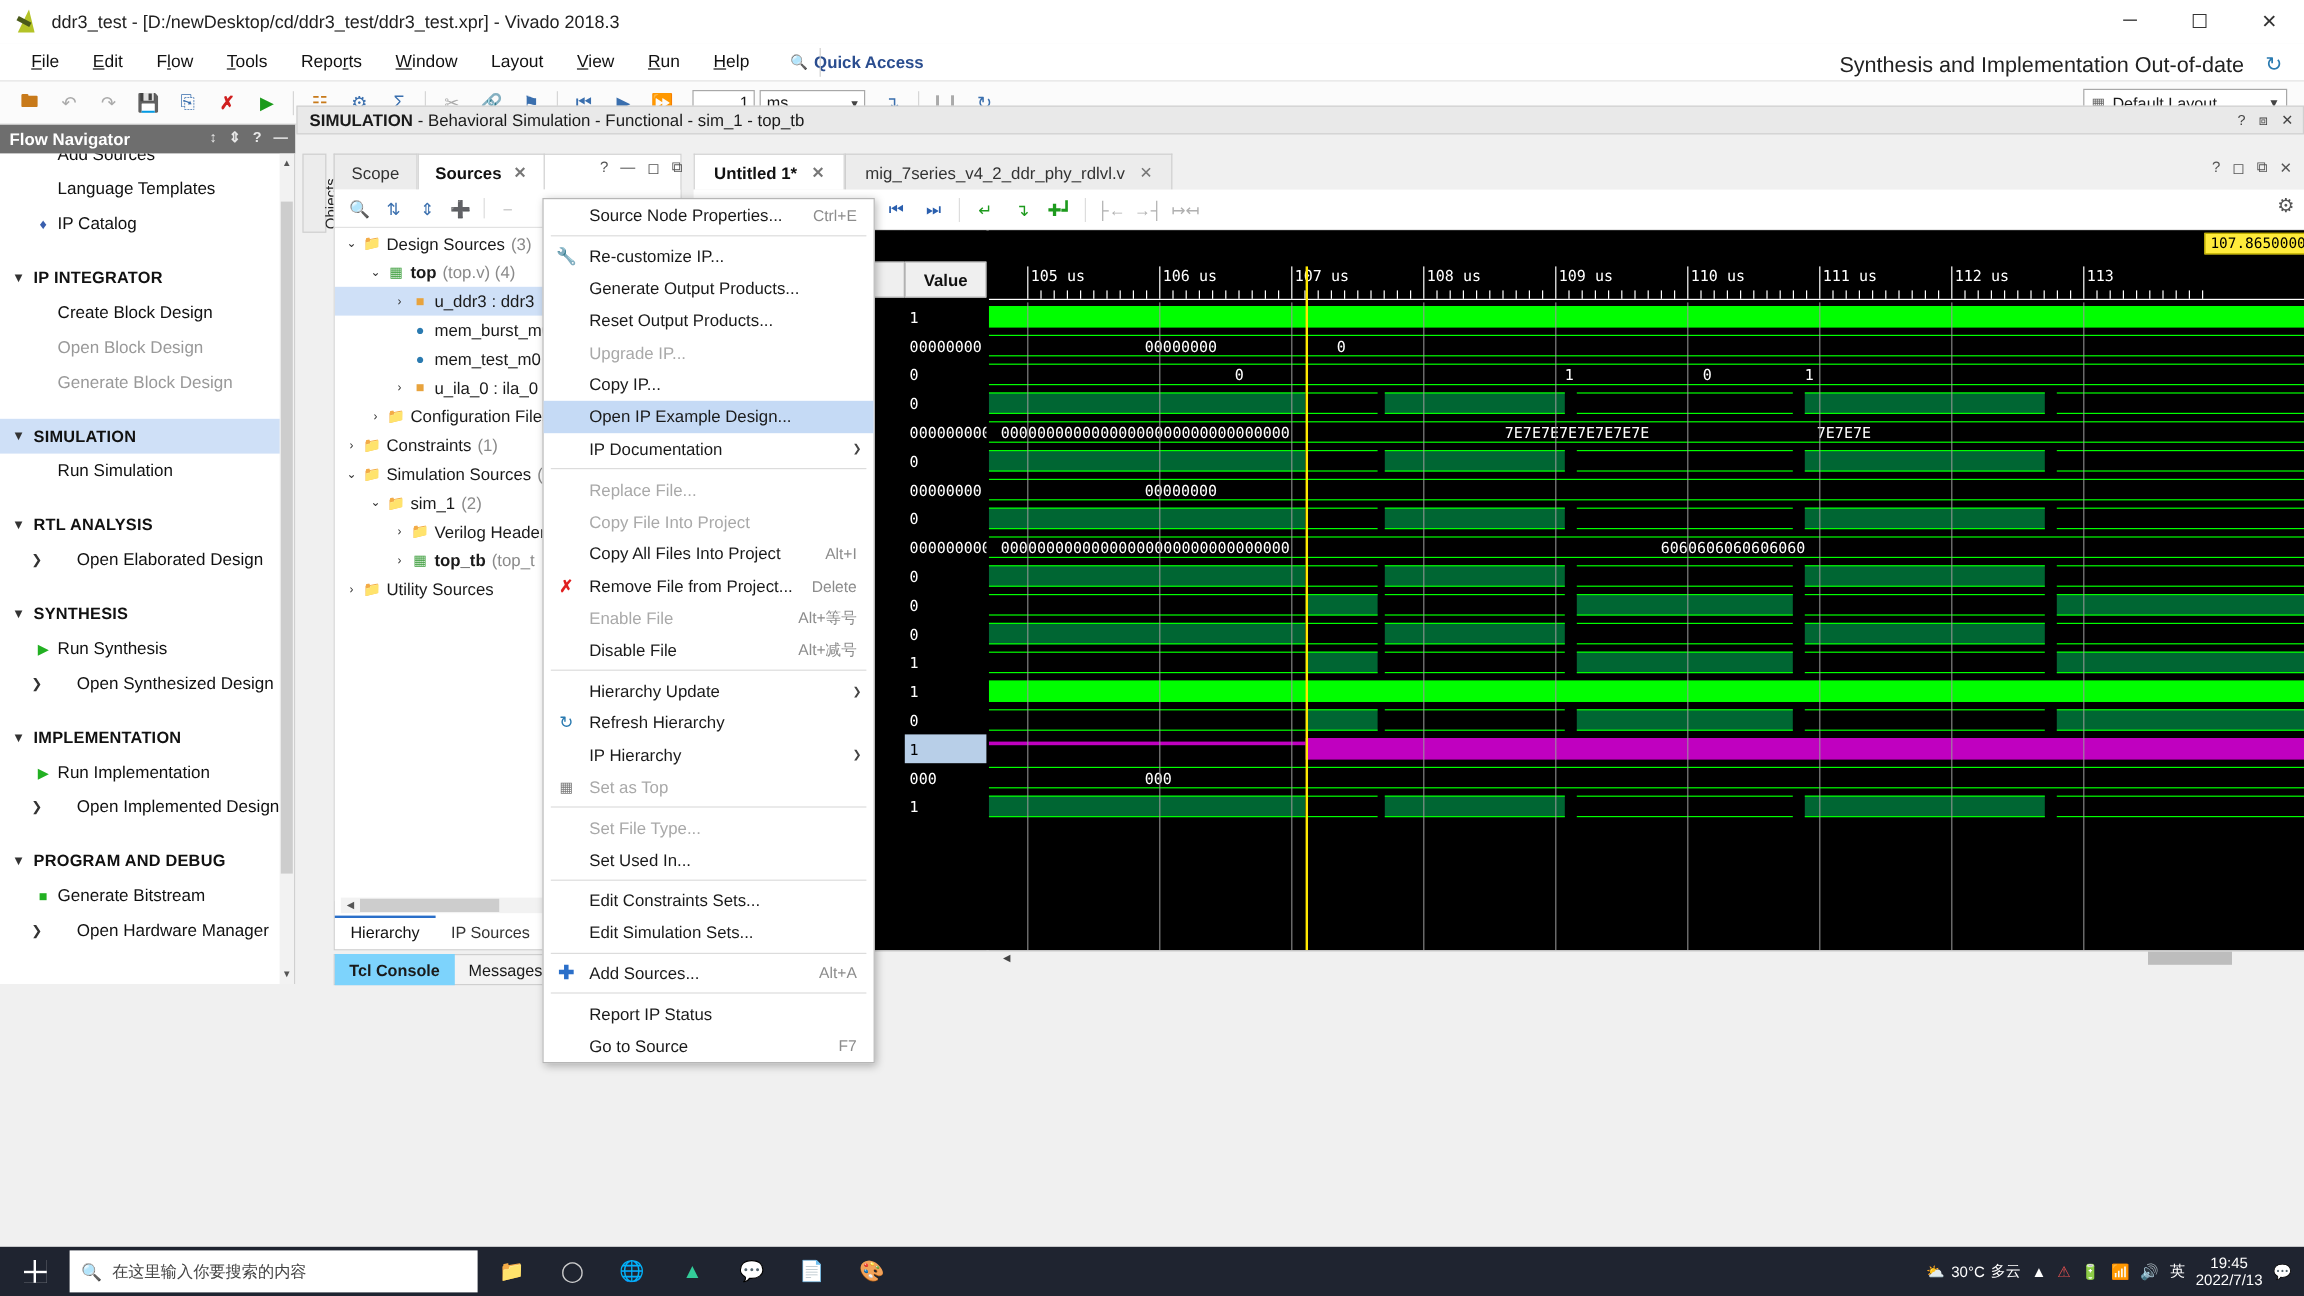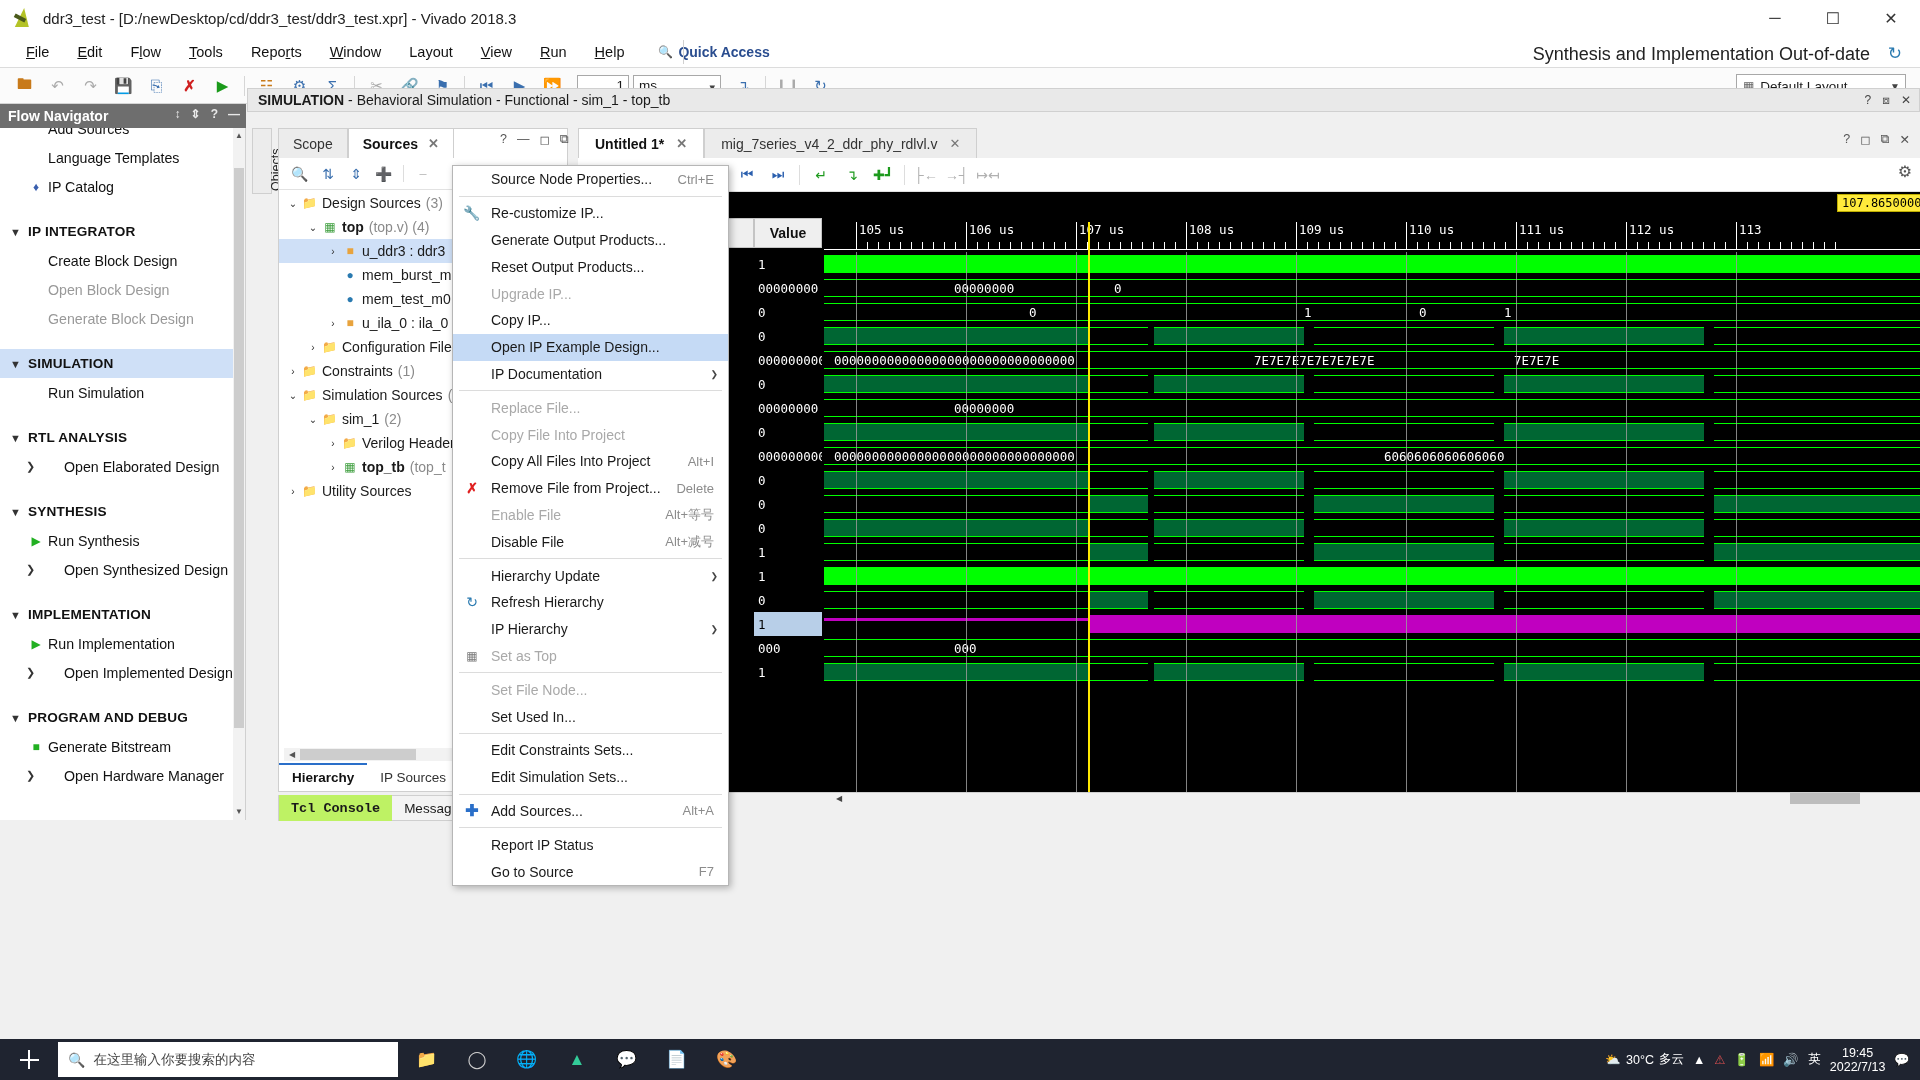--- a/index.html
+++ b/index.html
@@ -134,27 +134,27 @@
   .tree-thumb-v { position:absolute; right:2px; top:195px; width:10px; height:200px; background:#cdcdcd;}
   .tree-hs { position:absolute; left:284px; top:748px; width:278px; height:13px; background:#f2f2f2;}
   .tree-hthumb { position:absolute; left:300px; top:749px; width:116px; height:11px; background:#cdcdcd;}
   .hs-arrow { position:absolute; top:749px; width:12px; height:11px; font-size:8px; text-align:center;
      line-height:11px; color:#555;}
 
   .src-bottom-tabs { position:absolute; left:279px; top:763px; width:289px; height:26px;
      display:flex; align-items:center; }
   .sbt { height:26px; padding:0 13px; display:flex; align-items:center; font-size:13.5px;
      border-top:2px solid transparent; cursor:pointer; color:#333;}
-  .sbt.active { font-weight:bold; border-top:2px solid #2a6fc9; color:#111; }
+  .sbt.active { font-weight:normal; border-top:2px solid #2a6fc9; color:#111; }
 
   
   .console-tabs { position:absolute; left:278px; top:795px; width:290px; height:26px;
     display:flex; align-items:center; background:#f3f3f3; border:1px solid #cfcfcf;}
   .ctab { padding:0 12px; height:26px; display:flex; align-items:center; font-size:13.5px; cursor:pointer;}
-  .ctab.active { background:#bef264; font-weight:bold;font-family:Liberation Mono, monospace; }
+  .ctab.active { background:#7dd3fc; font-weight:bold; }
 
   
   .wf-tabs { position:absolute; left:578px; top:128px; width:1342px; height:30px;
      display:flex; align-items:flex-end;}
   .wf-tab { height:30px; padding:0 16px; display:flex; align-items:center; font-size:14px;
      background:#ececec; border:1px solid #cfcfcf; border-bottom:none; cursor:pointer; color:#333;}
   .wf-tab.active { background:#fff; font-weight:bold; color:#111;}
   .wf-tab .x { margin-left:12px; color:#777; font-size:13px;}
   .wf-panelbtns { position:absolute; right:10px; top:132px; display:flex; gap:10px;
      color:#555; font-size:12.5px;}
@@ -963,21 +963,21 @@
           <span class="cm-lbl">IP Hierarchy</span>
           <span class="cm-arrow">❯</span>
         </div>
         <div class="cm-row dis">
           <span class="cm-ico node-ico">▦</span>
           <span class="cm-lbl">Set as Top</span>
         </div>
         <div class="cm-sep"></div>
         <div class="cm-row dis">
           <span class="cm-ico"></span>
-          <span class="cm-lbl">Set File Node...</span>
+          <span class="cm-lbl">Set File Type...</span>
         </div>
         <div class="cm-row">
           <span class="cm-ico"></span>
           <span class="cm-lbl">Set Used In...</span>
         </div>
         <div class="cm-sep"></div>
         <div class="cm-row">
           <span class="cm-ico"></span>
           <span class="cm-lbl">Edit Constraints Sets...</span>
         </div>

